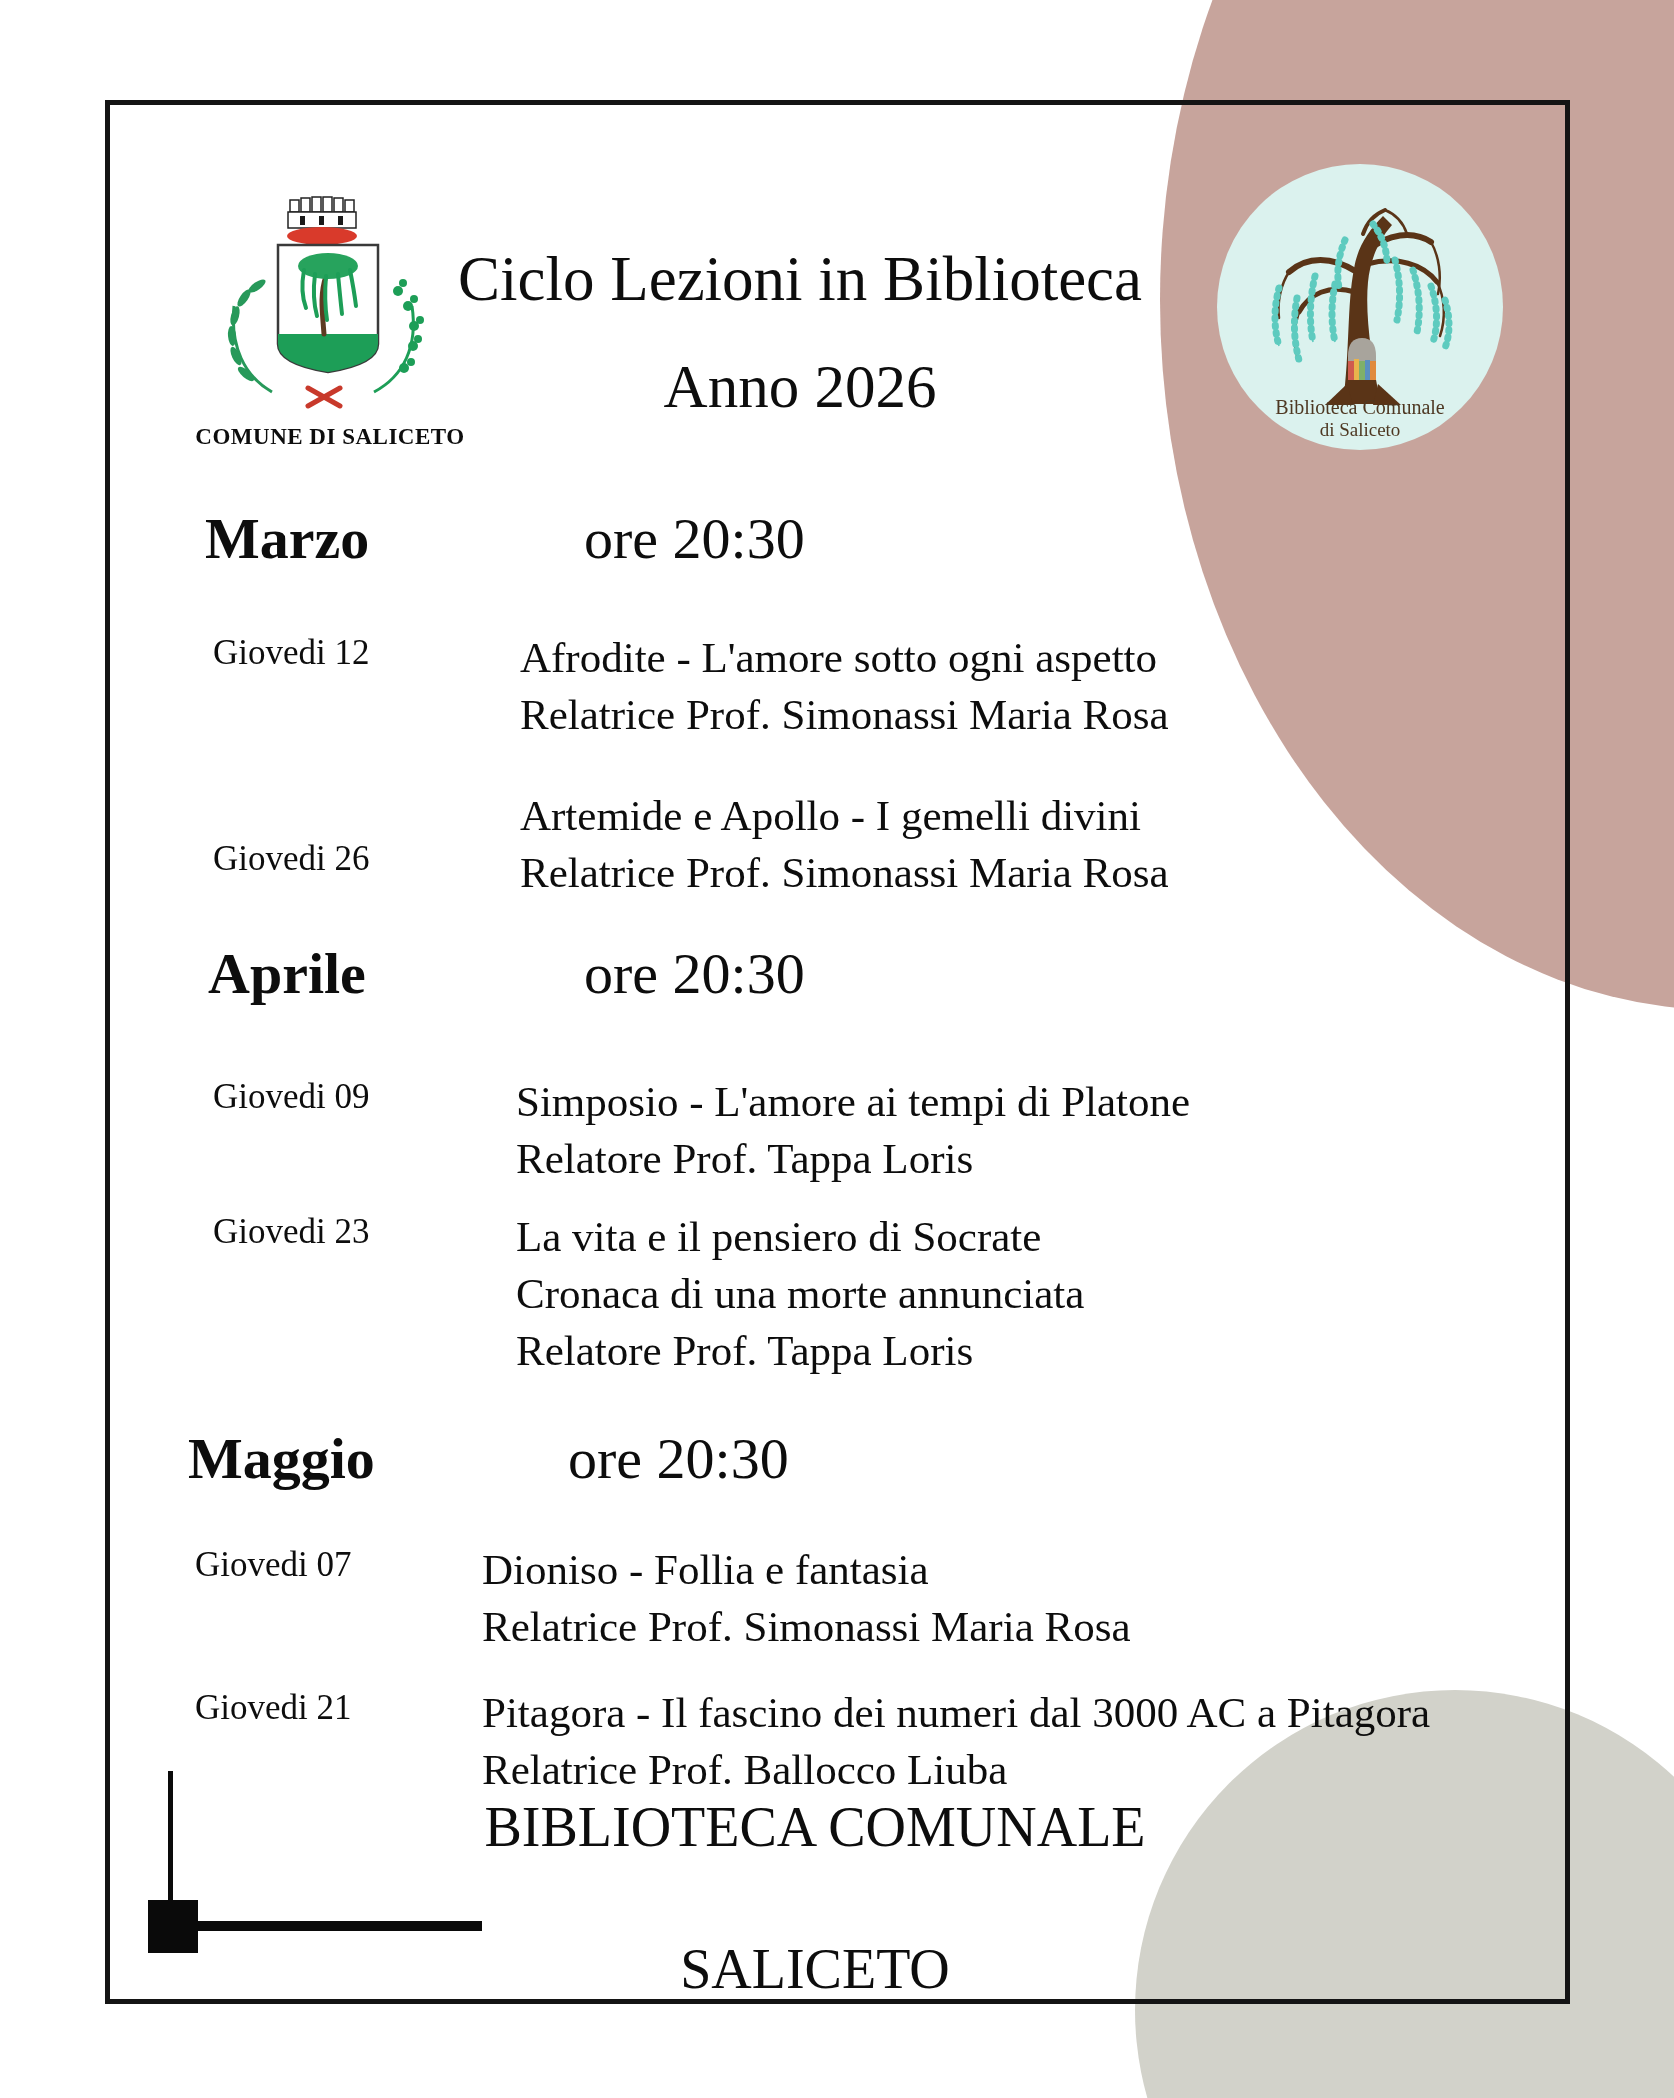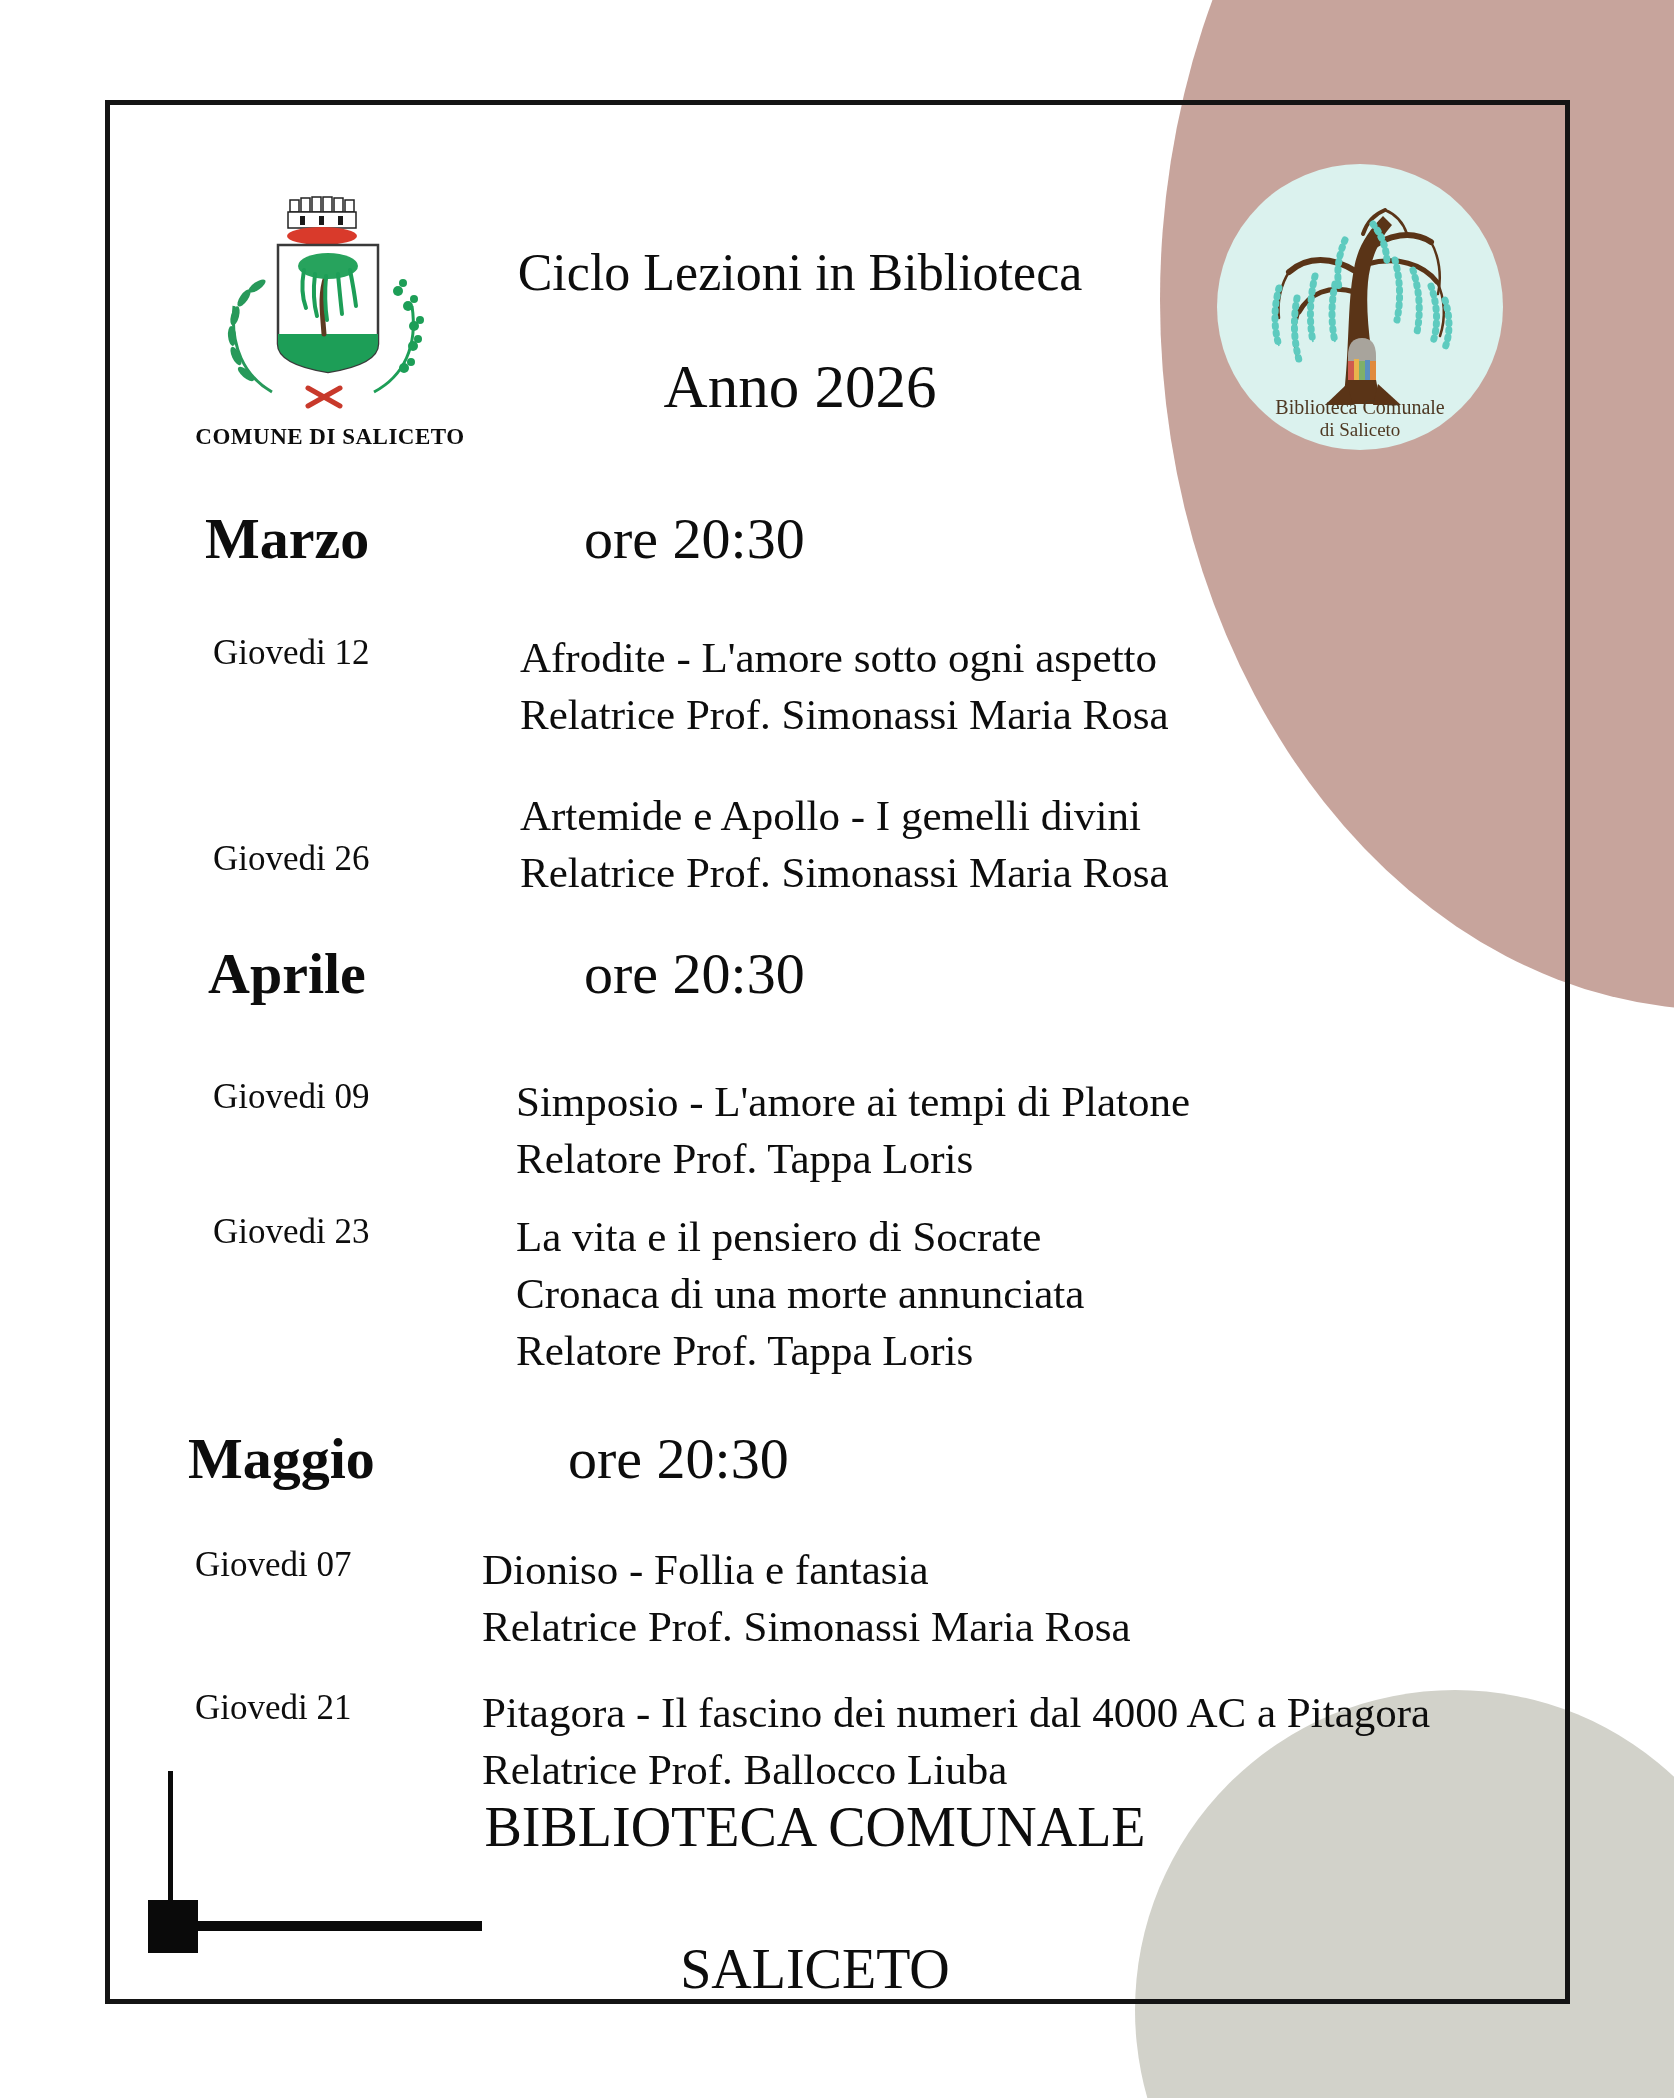--- a/index.html
+++ b/index.html
@@ -10,21 +10,21 @@
   .abs{position:absolute;}
   
   #pink-blob{left:1160px;top:-410px;width:1120px;height:1420px;border-radius:50%;background:#c7a49c;}
   #gray-blob{left:1135px;top:1690px;width:640px;height:640px;border-radius:50%;background:#d2d2ca;}
   
   #frame{left:105px;top:100px;width:1455px;height:1894px;border:5px solid #141414;}
   
   .corner{background:#0a0a0a;}
   
   #comune-label{left:182px;top:424px;width:296px;text-align:center;font-size:23px;font-weight:bold;letter-spacing:.5px;}
-  #main-title{left:450px;top:243px;width:700px;text-align:center;font-size:52px;white-space:nowrap;}
+  #main-title{left:450px;top:243px;width:700px;text-align:center;font-size:63px;white-space:nowrap;}
   #main-subtitle{left:450px;top:352px;width:700px;text-align:center;font-size:61px;white-space:nowrap;}
   
   .month-name{font-size:58px;white-space:nowrap;font-weight:bold;}
   .month-time{font-size:58px;white-space:nowrap;}
   .evt-date{font-size:35px;white-space:nowrap;}
   .evt-line{font-size:43px;white-space:nowrap;}
   
   .footer-line{left:250px;width:1130px;text-align:center;font-size:56px;white-space:nowrap;}
   
   .logo-text{font-family:"Liberation Serif","DejaVu Serif",serif;fill:#4e3822;}
@@ -184,21 +184,21 @@
   <div class="abs evt-line" style="left:516px;top:1326px;">Relatore Prof. Tappa Loris</div>
 
   <div class="abs month-name" style="left:188px;top:1425px;">Maggio</div>
   <div class="abs month-time" style="left:568px;top:1425px;">ore 20:30</div>
 
   <div class="abs evt-date" style="left:195px;top:1545px;">Giovedi 07</div>
   <div class="abs evt-line" style="left:482px;top:1545px;">Dioniso - Follia e fantasia</div>
   <div class="abs evt-line" style="left:482px;top:1602px;">Relatrice Prof. Simonassi Maria Rosa</div>
 
   <div class="abs evt-date" style="left:195px;top:1688px;">Giovedi 21</div>
-  <div class="abs evt-line" style="left:482px;top:1688px;">Pitagora - Il fascino dei numeri dal 4000 AC a Pitagora</div>
+  <div class="abs evt-line" style="left:482px;top:1688px;">Pitagora - Il fascino dei numeri dal 3000 AC a Pitagora</div>
   <div class="abs evt-line" style="left:482px;top:1745px;">Relatrice Prof. Ballocco Liuba</div>
 
   <div class="abs corner" style="left:168px;top:1771px;width:5px;height:132px;"></div>
   <div class="abs corner" style="left:148px;top:1900px;width:50px;height:53px;"></div>
   <div class="abs corner" style="left:196px;top:1921px;width:286px;height:10px;"></div>
 
   <div class="abs footer-line" style="top:1795px;">BIBLIOTECA COMUNALE</div>
   <div class="abs footer-line" style="top:1937px;">SALICETO</div>
 
 </div>

